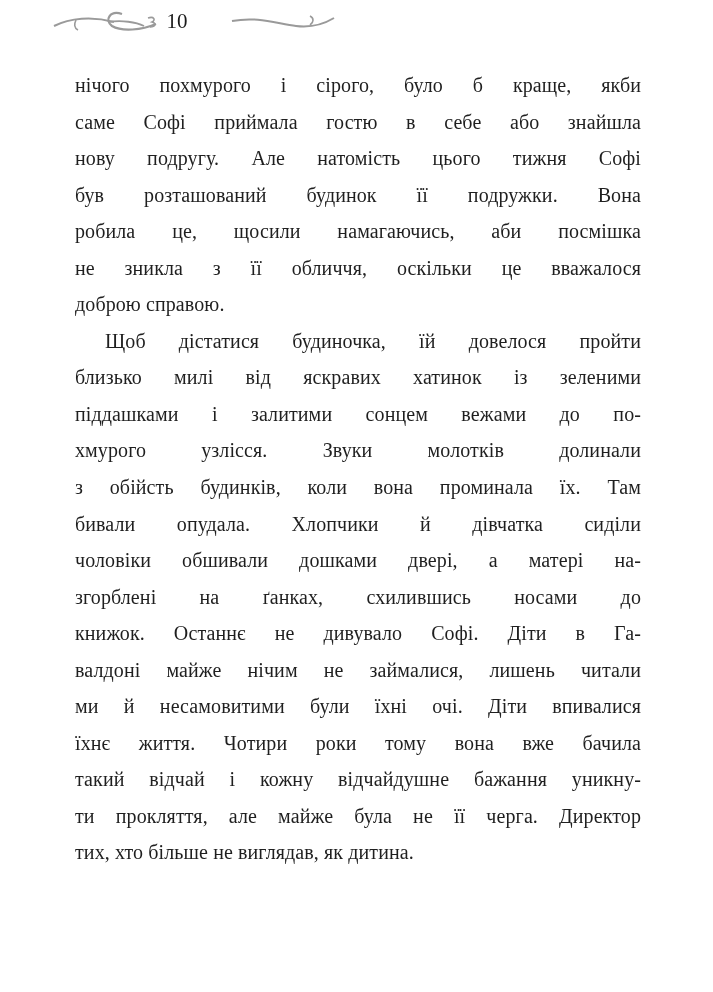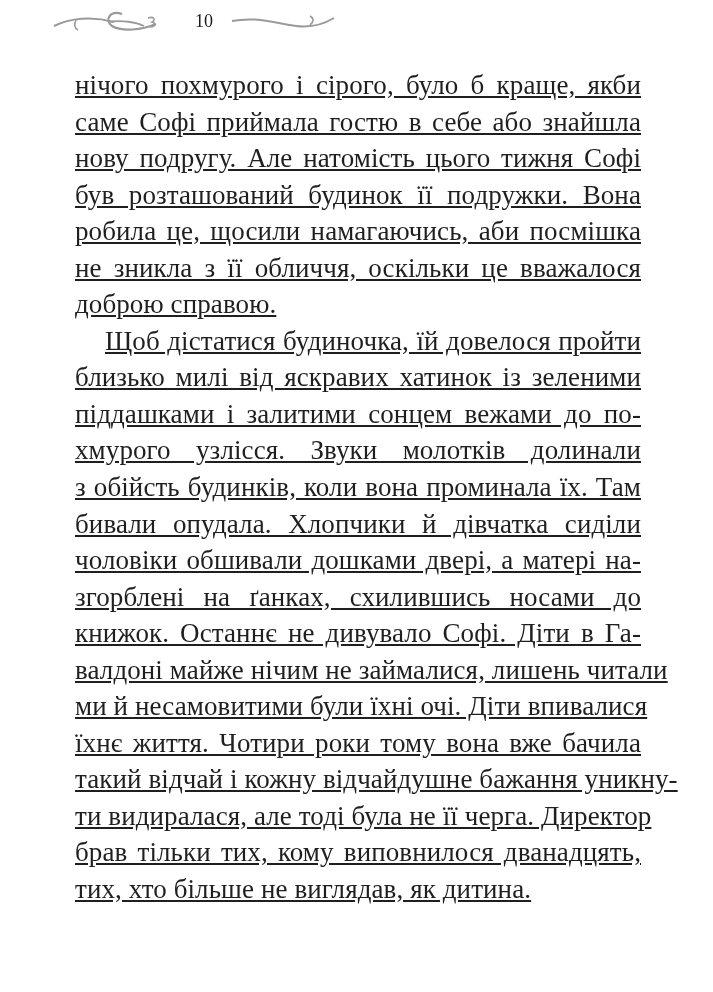--- a/index.html
+++ b/index.html
@@ -31,44 +31,43 @@
   }
   .ornament-right {
     position: absolute;
     left: 228px;
     top: 10px;
     width: 110px;
     height: 22px;
   }
   .page-number {
     position: absolute;
-    left: 184px;
+    left: 157px;
     top: 6px;
     width: 40px;
     text-align: center;
-    font-size: 18px;
+    font-size: 21px;
     line-height: 30px;
     color: #1a1a1a;
   }
   .text-block {
     position: absolute;
     left: 75px;
     top: 67px;
     width: 566px;
   }
   .line {
     display: block;
     height: 36.55px;
     line-height: 36.55px;
-    font-size: 27px;
+    font-size: 20px;
     white-space: nowrap;
     text-align: justify;
     text-align-last: justify;
     letter-spacing: 0.1px;
-    text-decoration: underline;
   }
   .line.last {
     text-align-last: left;
   }
   .line.indent {
     padding-left: 30px;
   }
 </style>
 </head>
 <body>
@@ -102,16 +101,15 @@
     <span class="line">хмурого узлісся. Звуки молотків долинали</span>
     <span class="line">з обійсть будинків, коли вона проминала їх. Там</span>
     <span class="line">бивали опудала. Хлопчики й дівчатка сиділи</span>
     <span class="line">чоловіки обшивали дошками двері, а матері на-</span>
     <span class="line">згорблені на ґанках, схилившись носами до</span>
     <span class="line">книжок. Останнє не дивувало Софі. Діти в Га-</span>
     <span class="line">валдоні майже нічим не займалися, лишень читали</span>
     <span class="line">ми й несамовитими були їхні очі. Діти впивалися</span>
     <span class="line">їхнє життя. Чотири роки тому вона вже бачила</span>
     <span class="line">такий відчай і кожну відчайдушне бажання уникну-</span>
-    <span class="line">ти видиралася, але тоді була не її черга. Директор</span>
-    <span class="line">брав тільки тих, кому виповнилося дванадцять,</span>
+    <span class="line">ти прокляття, але майже була не її черга. Директор</span>
     <span class="line last">тих, хто більше не виглядав, як дитина.</span>
   </div>
 
 </body></html>

